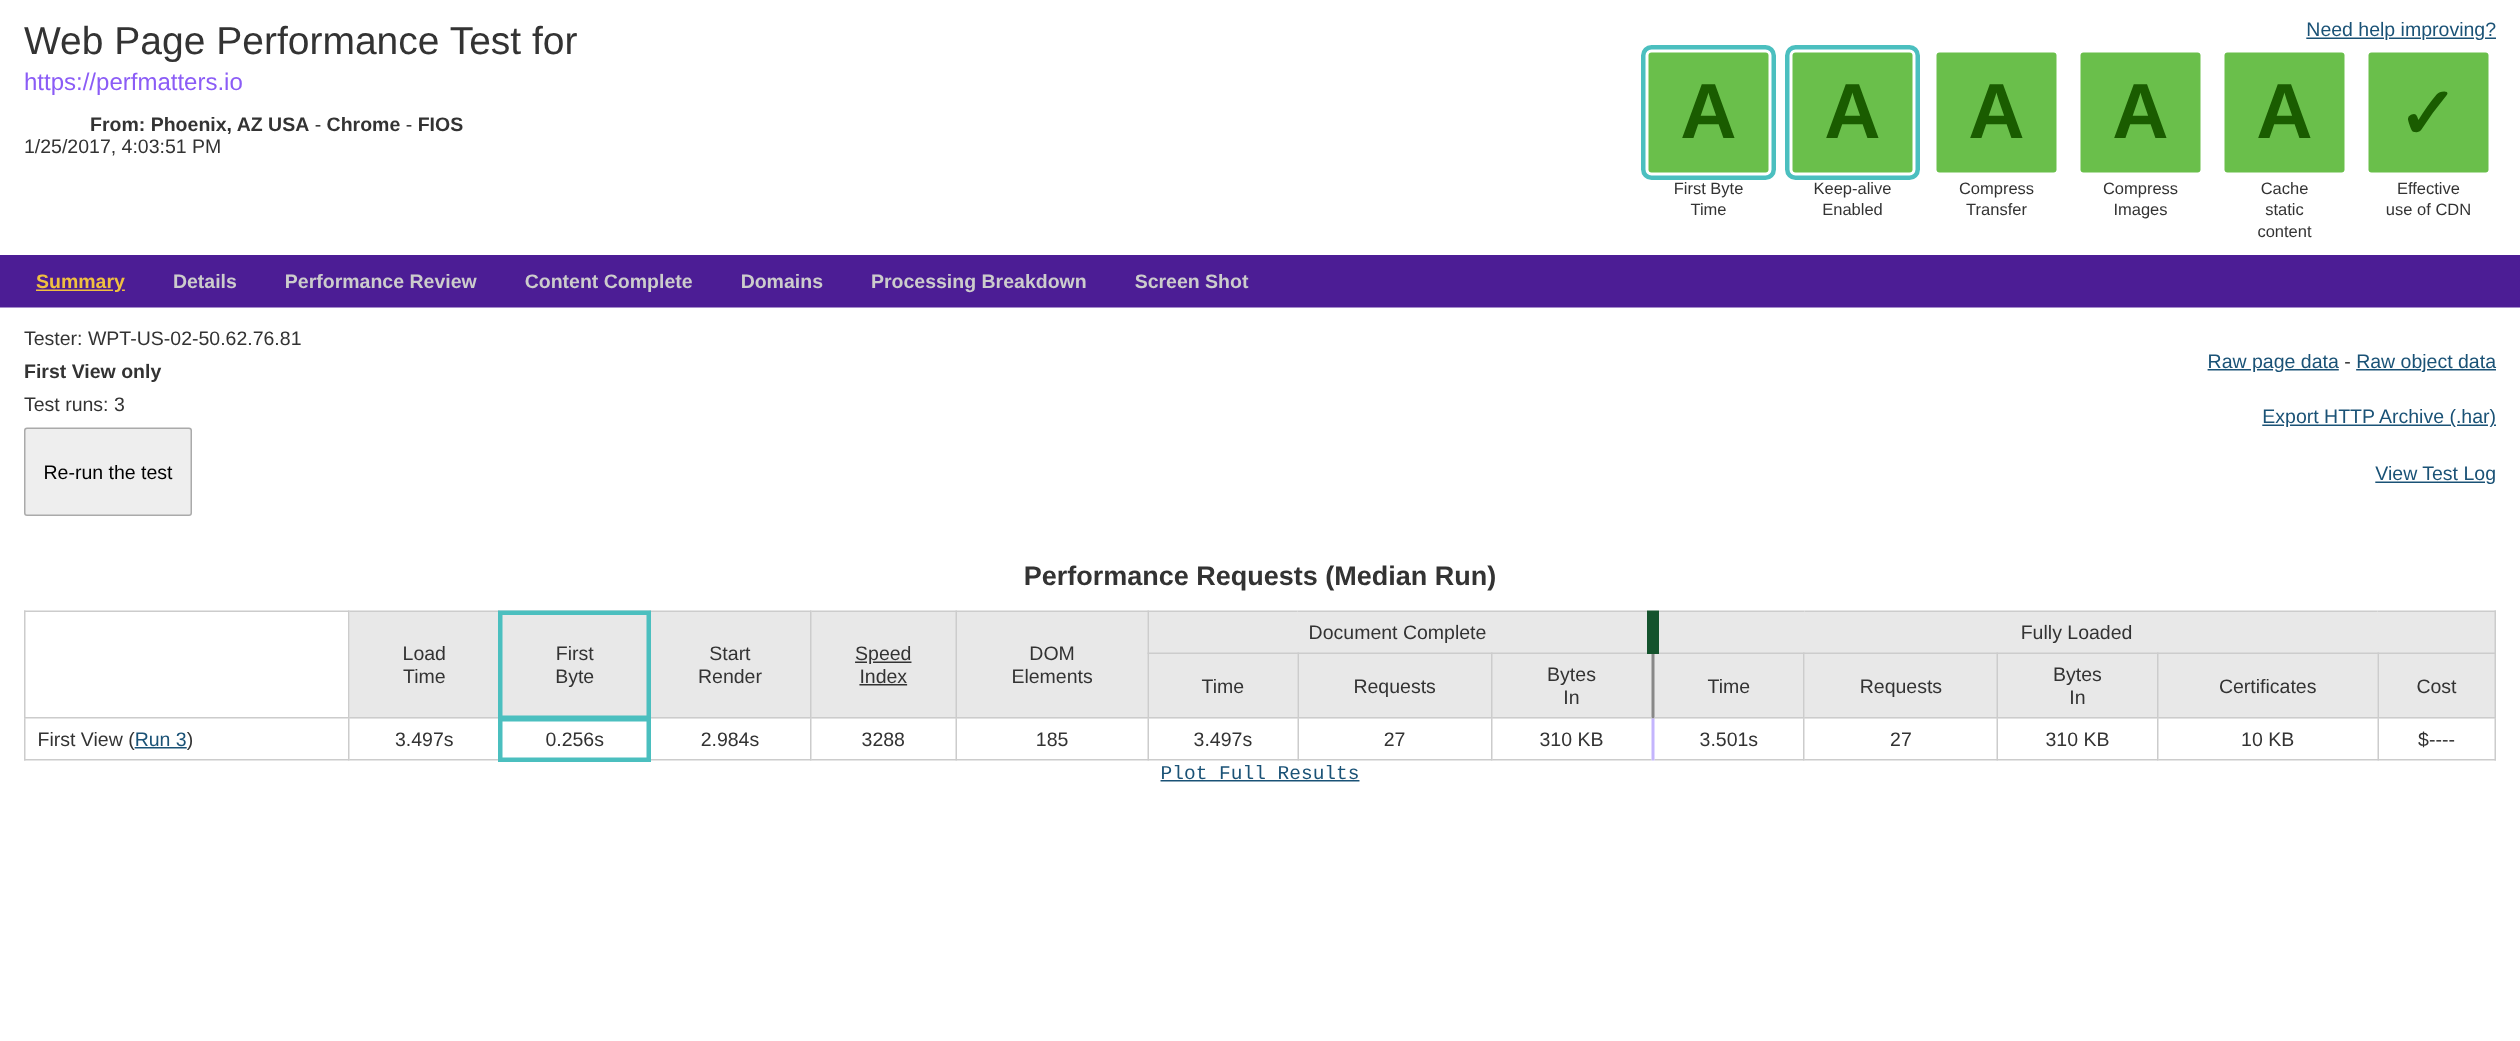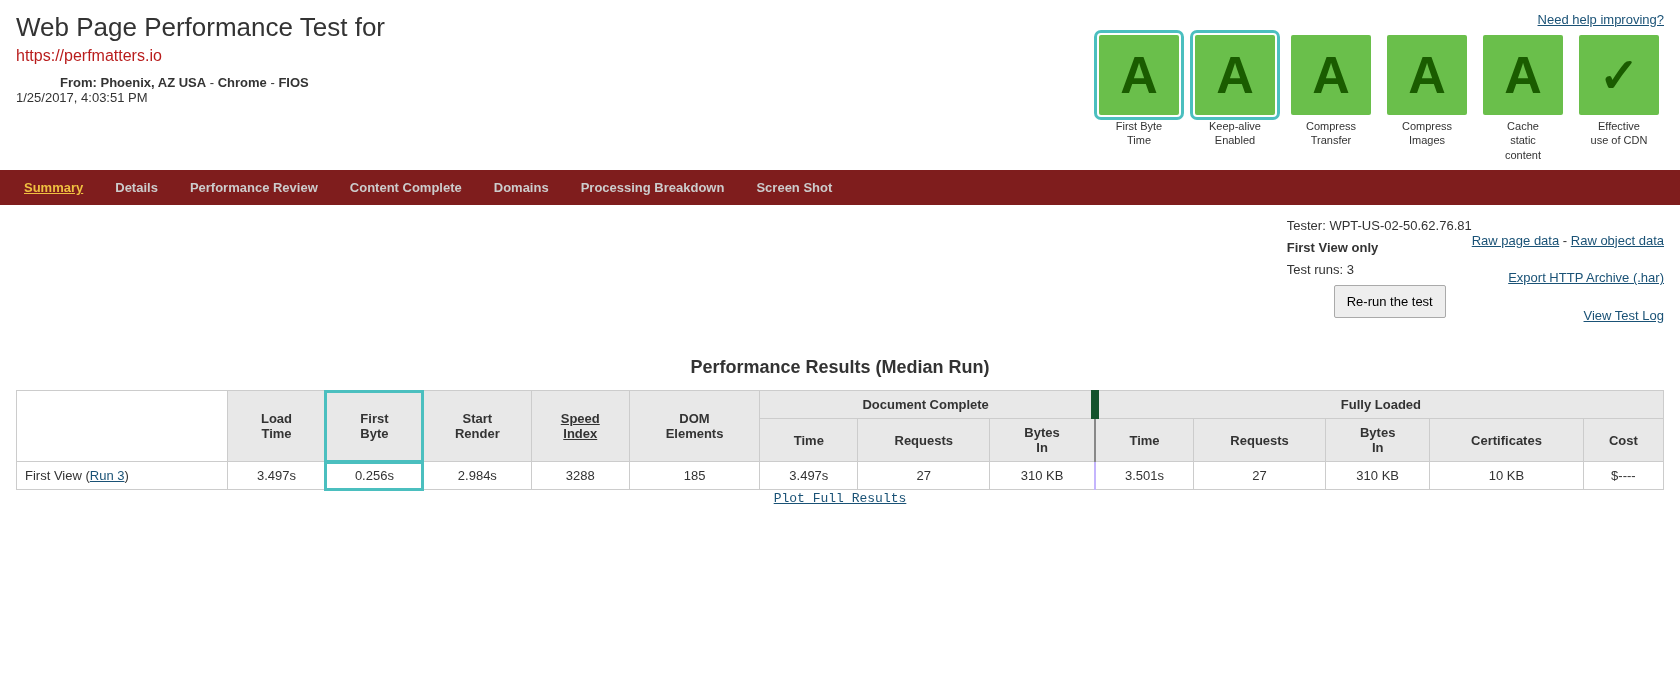--- a/index.html
+++ b/index.html
@@ -11,21 +11,21 @@
       padding: 12px 16px 8px 16px;
       align-items: flex-start;
     }
     .title-block h1 {
       font-size: 26px;
       font-weight: normal;
       color: #333;
       margin-bottom: 4px;
     }
     .title-block a {
-      color: #b91c1c;
+      color: #8b5cf6;
       text-decoration: none;
       font-size: 16px;
     }
     .title-block .from-info {
       margin-top: 10px;
       font-size: 13px;
       padding-left: 44px;
     }
     .title-block .from-info strong {
       font-weight: bold;
@@ -82,21 +82,21 @@
       line-height: 1.3;
     }
 
     
     .grade-item:nth-child(2) .grade-box {
       outline: 3px solid #4bbfbf;
       outline-offset: 2px;
     }
 
     .nav-bar {
-      background: #7f1d1d;
+      background: #4c1d95;
       display: flex;
       align-items: center;
       padding: 0 8px;
     }
     .nav-item {
       color: #ccc;
       font-size: 13px;
       font-weight: bold;
       padding: 10px 16px;
       cursor: pointer;
@@ -104,46 +104,45 @@
       white-space: nowrap;
     }
     .nav-item.active {
       color: #f0c040;
       text-decoration: underline;
     }
 
     .info-section {
       padding: 10px 16px;
       display: flex;
-      justify-content: flex-end;
+      justify-content: space-between;
       align-items: flex-start;
     }
     .info-left { font-size: 13px; line-height: 1.7; }
     .info-left .first-view { font-weight: bold; }
     .info-right {
       text-align: right;
       font-size: 13px;
     }
     .info-right a {
       color: #1a5276;
       text-decoration: underline;
       cursor: pointer;
     }
     .info-right div { line-height: 1.8; margin-top: 14px; }
 
     .rerun-btn {
       display: inline-block;
-      padding: 8px 12px;
+      padding: 21px 12px;
       border: 1px solid #aaa;
       background: #eee;
       font-size: 13px;
       cursor: pointer;
       border-radius: 2px;
       margin-top: 4px;
-      margin-left: 47px;
     }
 
     .results-title {
       text-align: center;
       font-size: 18px;
       font-weight: bold;
       margin: 20px 0 12px 0;
     }
 
     .results-table-wrapper {
@@ -155,21 +154,21 @@
       border-collapse: collapse;
       font-size: 13px;
     }
     table.perf-table th, table.perf-table td {
       border: 1px solid #ccc;
       padding: 6px 8px;
       text-align: center;
     }
     table.perf-table th {
       background: #e8e8e8;
-      font-weight: bold;
+      font-weight: normal;
     }
     table.perf-table td {
       background: #fff;
     }
     table.perf-table .row-label {
       text-align: left;
     }
 
     .doc-complete-header {
       background: #d8d8d8;
@@ -286,21 +285,21 @@
     </div>
     <div>
       <a href="#">Export HTTP Archive (.har)</a>
     </div>
     <div>
       <a href="#">View Test Log</a>
     </div>
   </div>
 </div>
 
-<div class="results-title">Performance Results (Median Run)</div>
+<div class="results-title">Performance Requests (Median Run)</div>
 
 <div class="results-table-wrapper">
   <table class="perf-table">
     <thead>
       <tr>
         <th rowspan="2" style="background:#fff; border:1px solid #ccc;"></th>
         <th rowspan="2">Load<br>Time</th>
         <th rowspan="2" style="outline: 3px solid #4bbfbf; outline-offset: -2px;">First<br>Byte</th>
         <th rowspan="2">Start<br>Render</th>
         <th rowspan="2"><span class="speed-index-link">Speed<br>Index</span></th>

